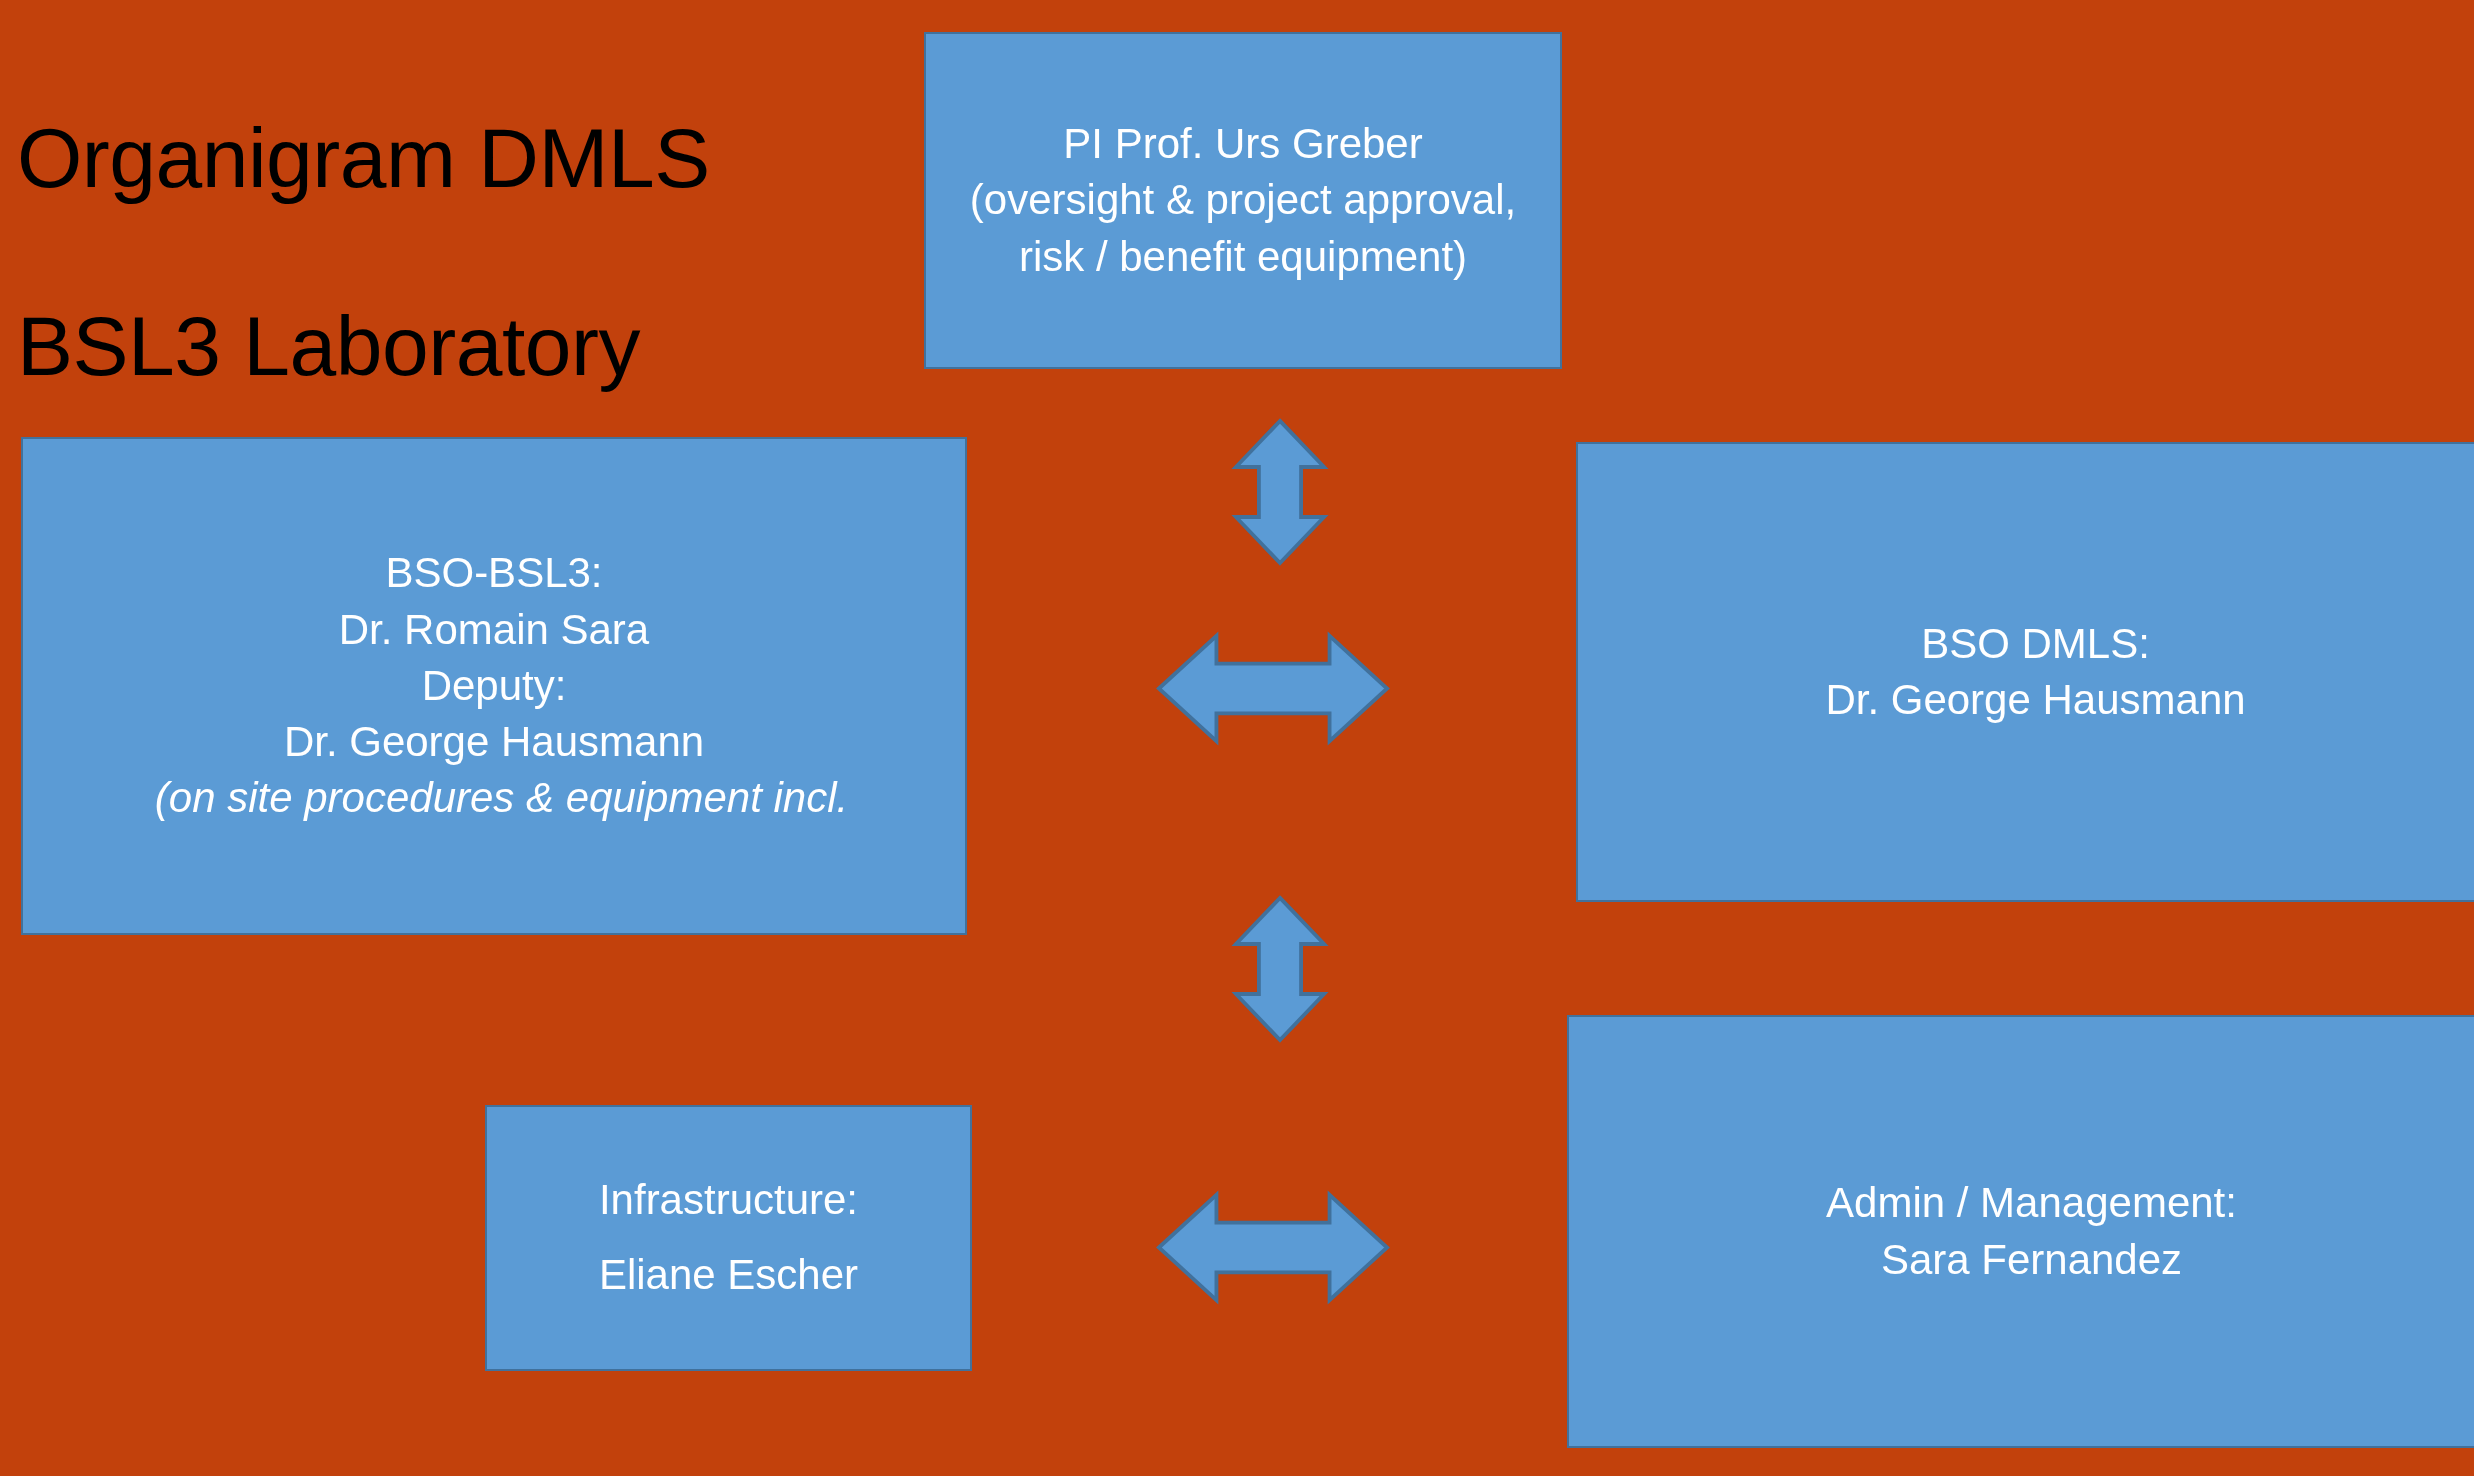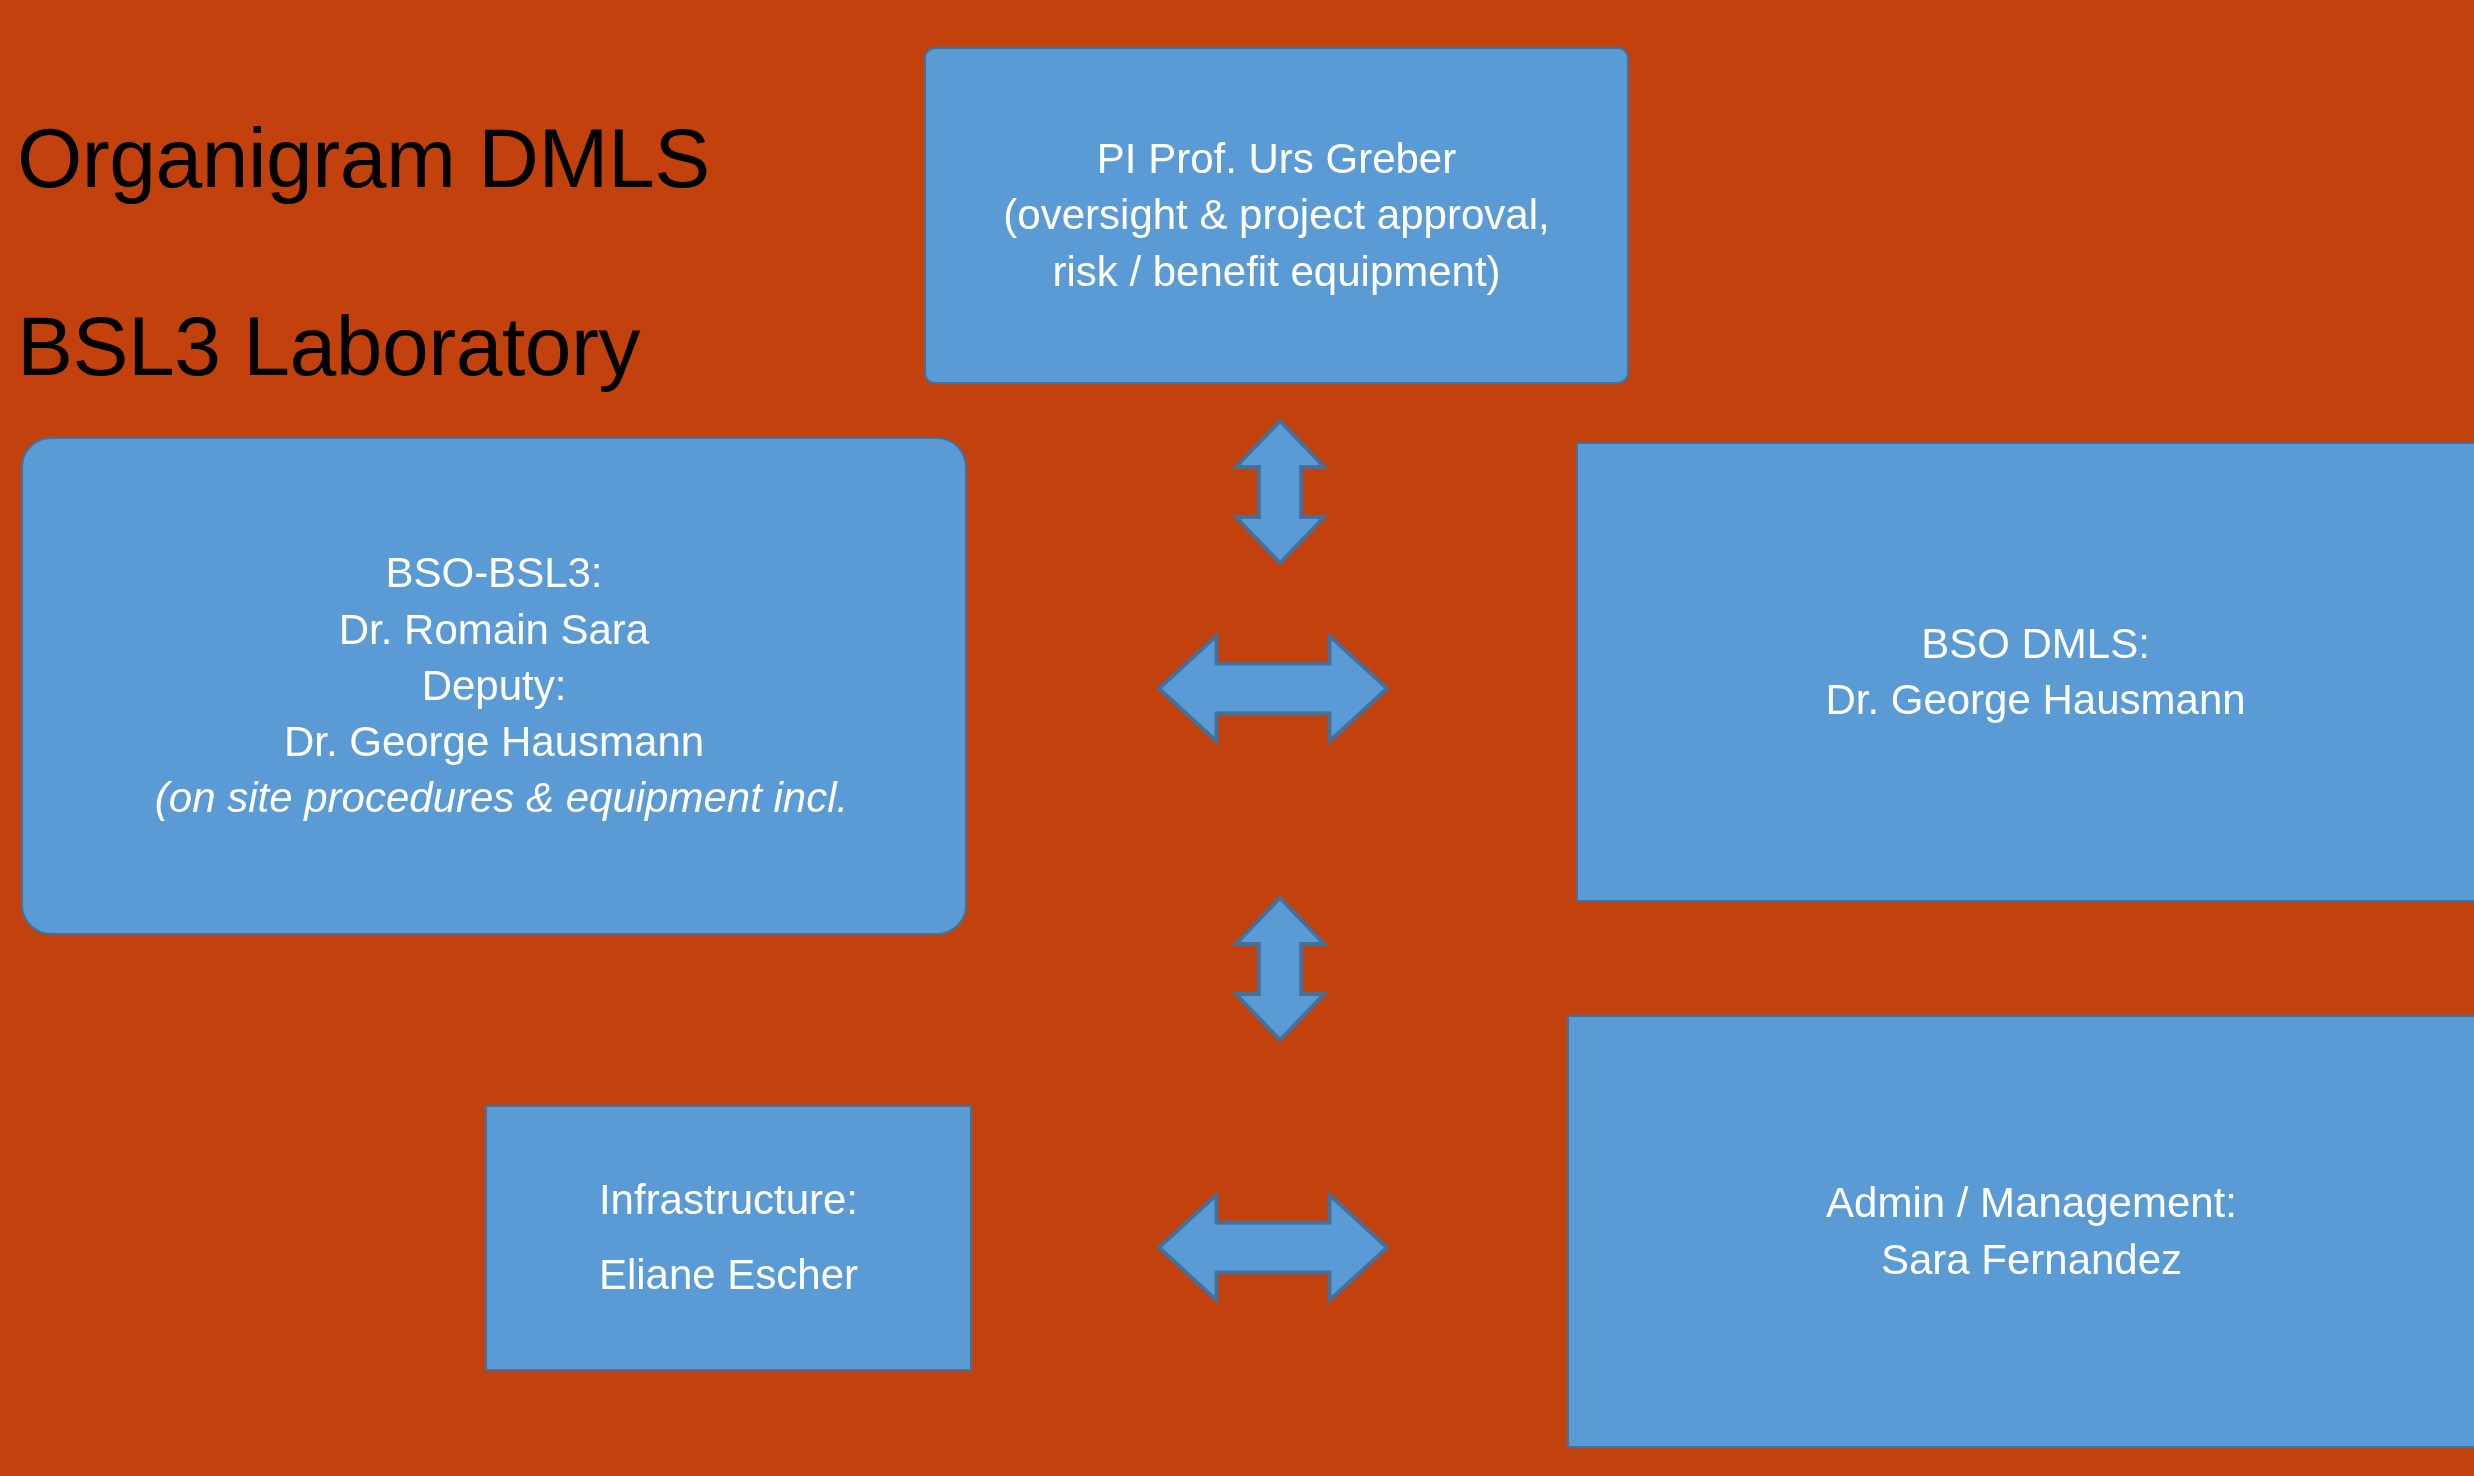--- a/index.html
+++ b/index.html
@@ -53,33 +53,31 @@
     display: block;
     width: 100%;
   }
   .orgbox .ln.italic {
     font-style: italic;
     padding-left: 15px;
   }
 
   #box-pi {
     left: 924px;
-    top: 47px;
-    width: 705px;
+    top: 32px;
+    width: 638px;
     height: 337px;
     font-size: 42px;
-    border-radius: 11px;
   }
   #box-bso-bsl3 {
     left: 21px;
     top: 437px;
     width: 946px;
     height: 498px;
     font-size: 42px;
-    border-radius: 30px;
   }
   #box-bso-dmls {
     left: 1576px;
     top: 442px;
     width: 919px;
     height: 460px;
     font-size: 42px;
   }
   #box-infrastructure {
     left: 485px;

